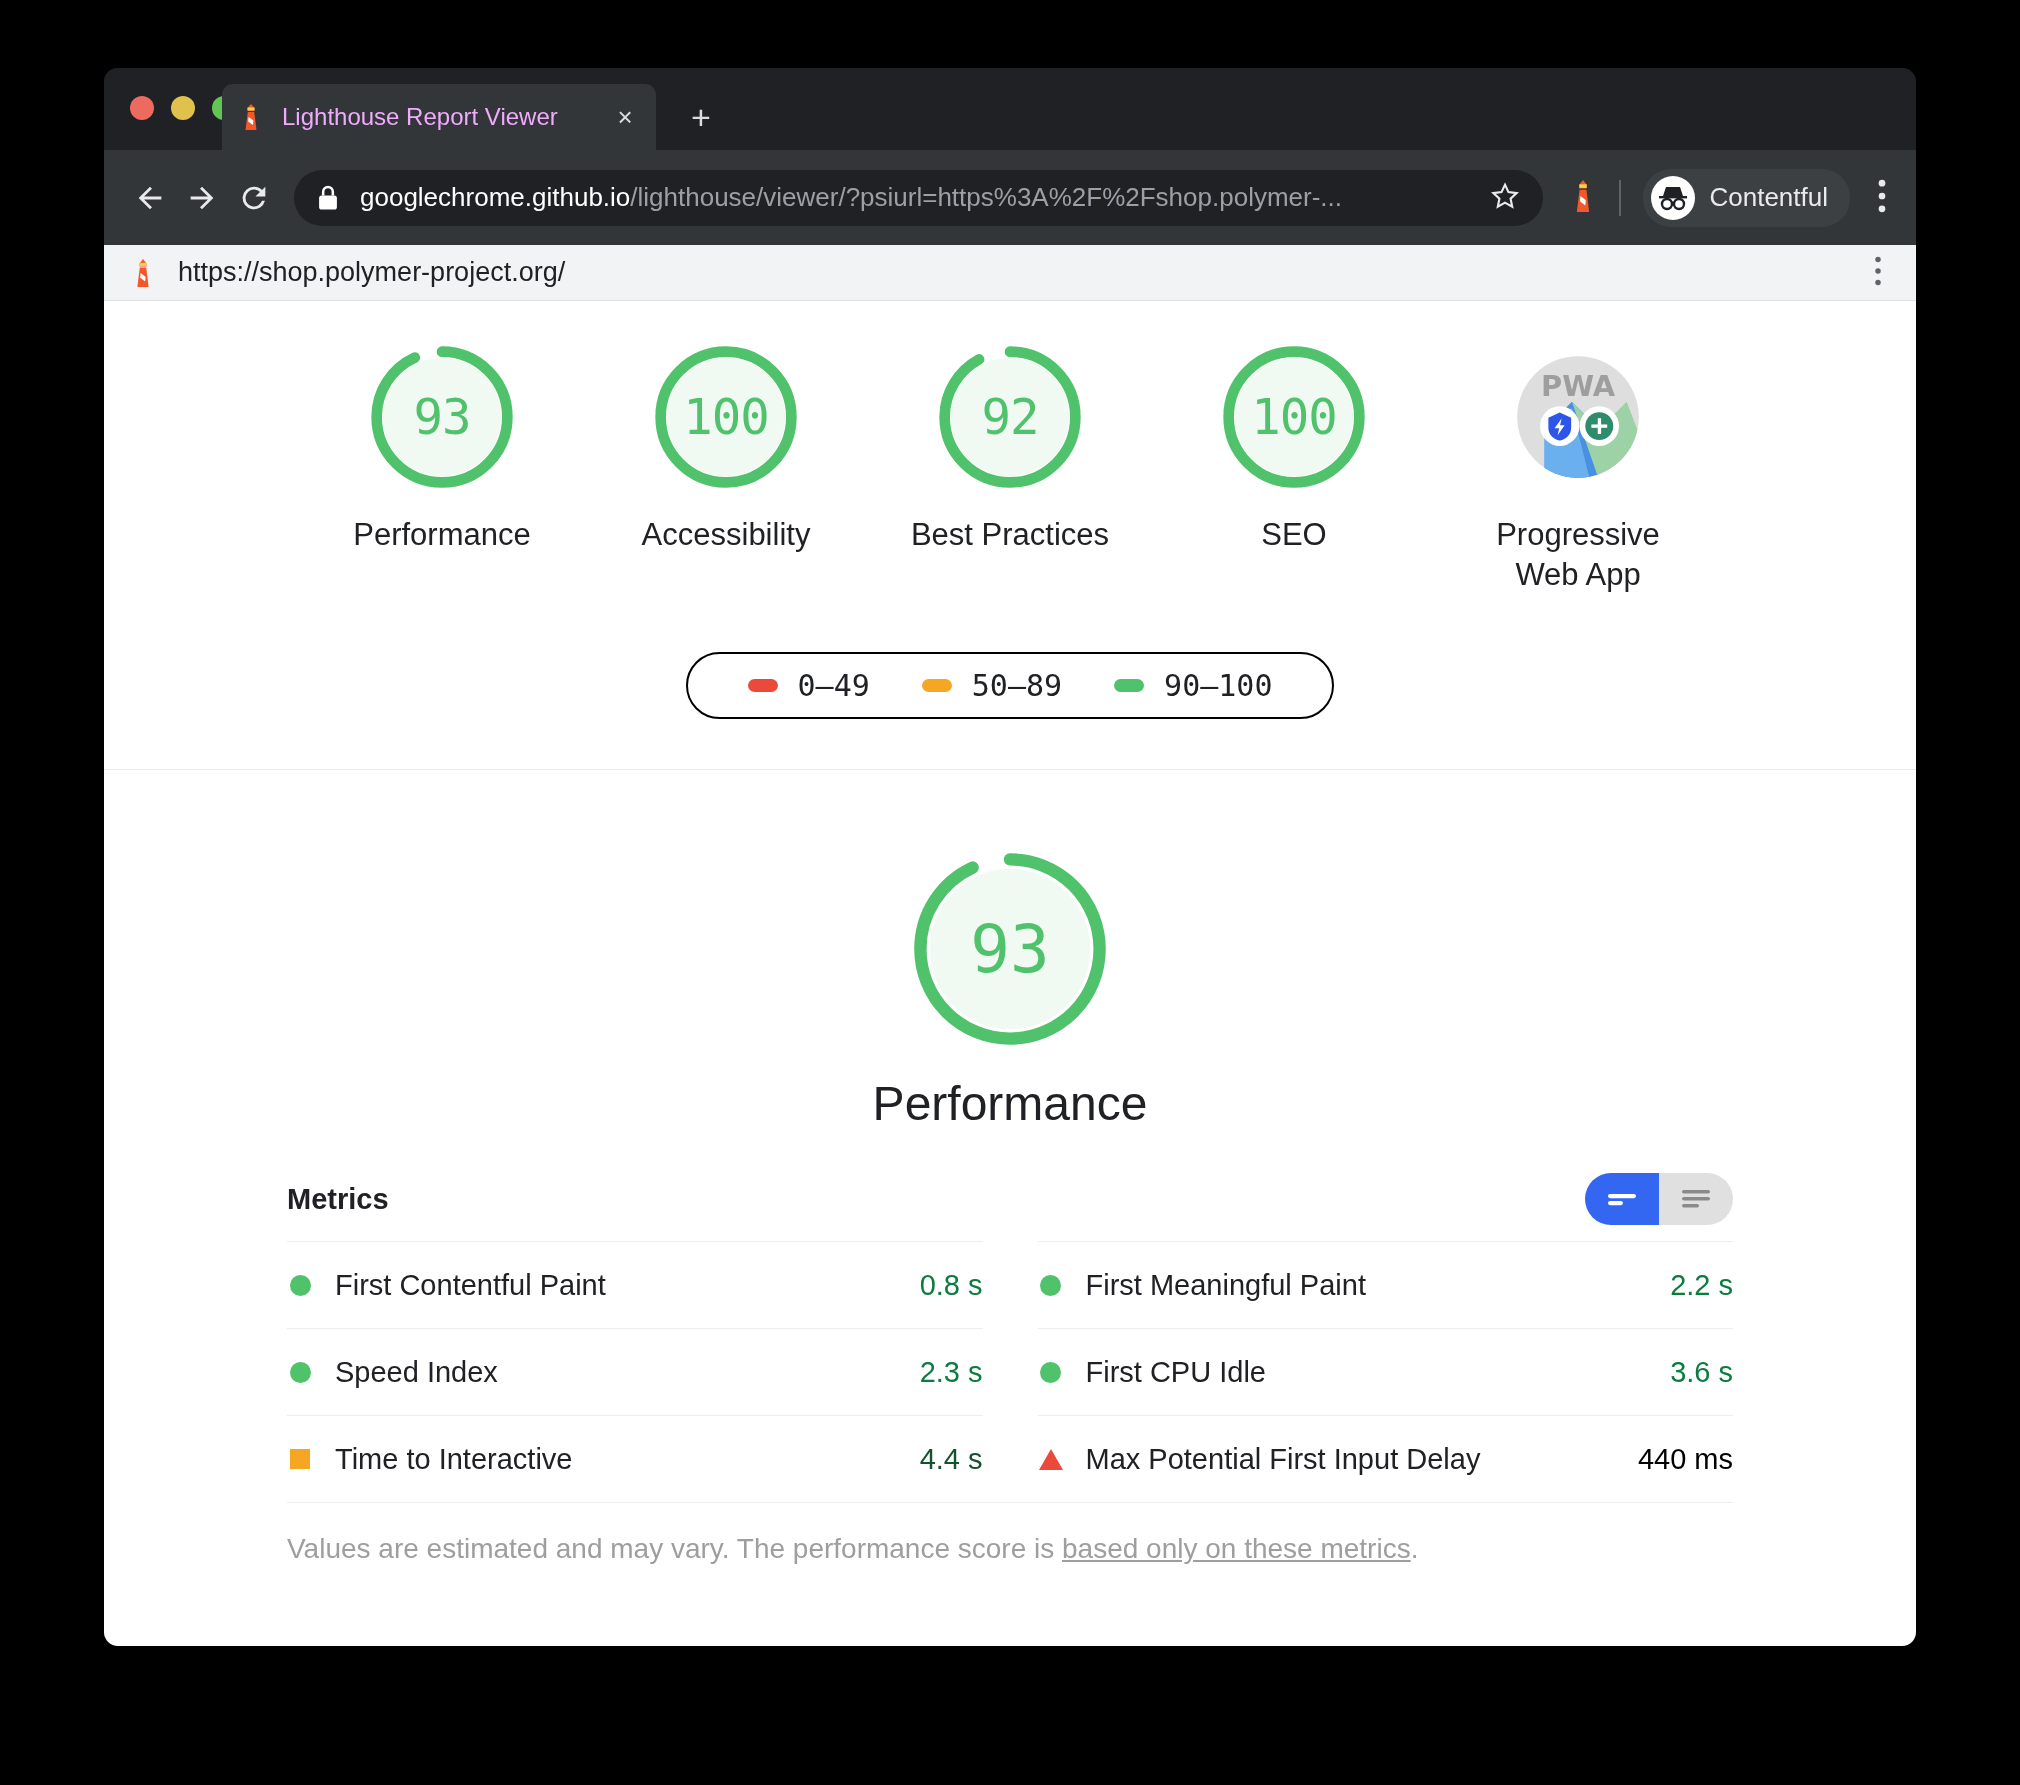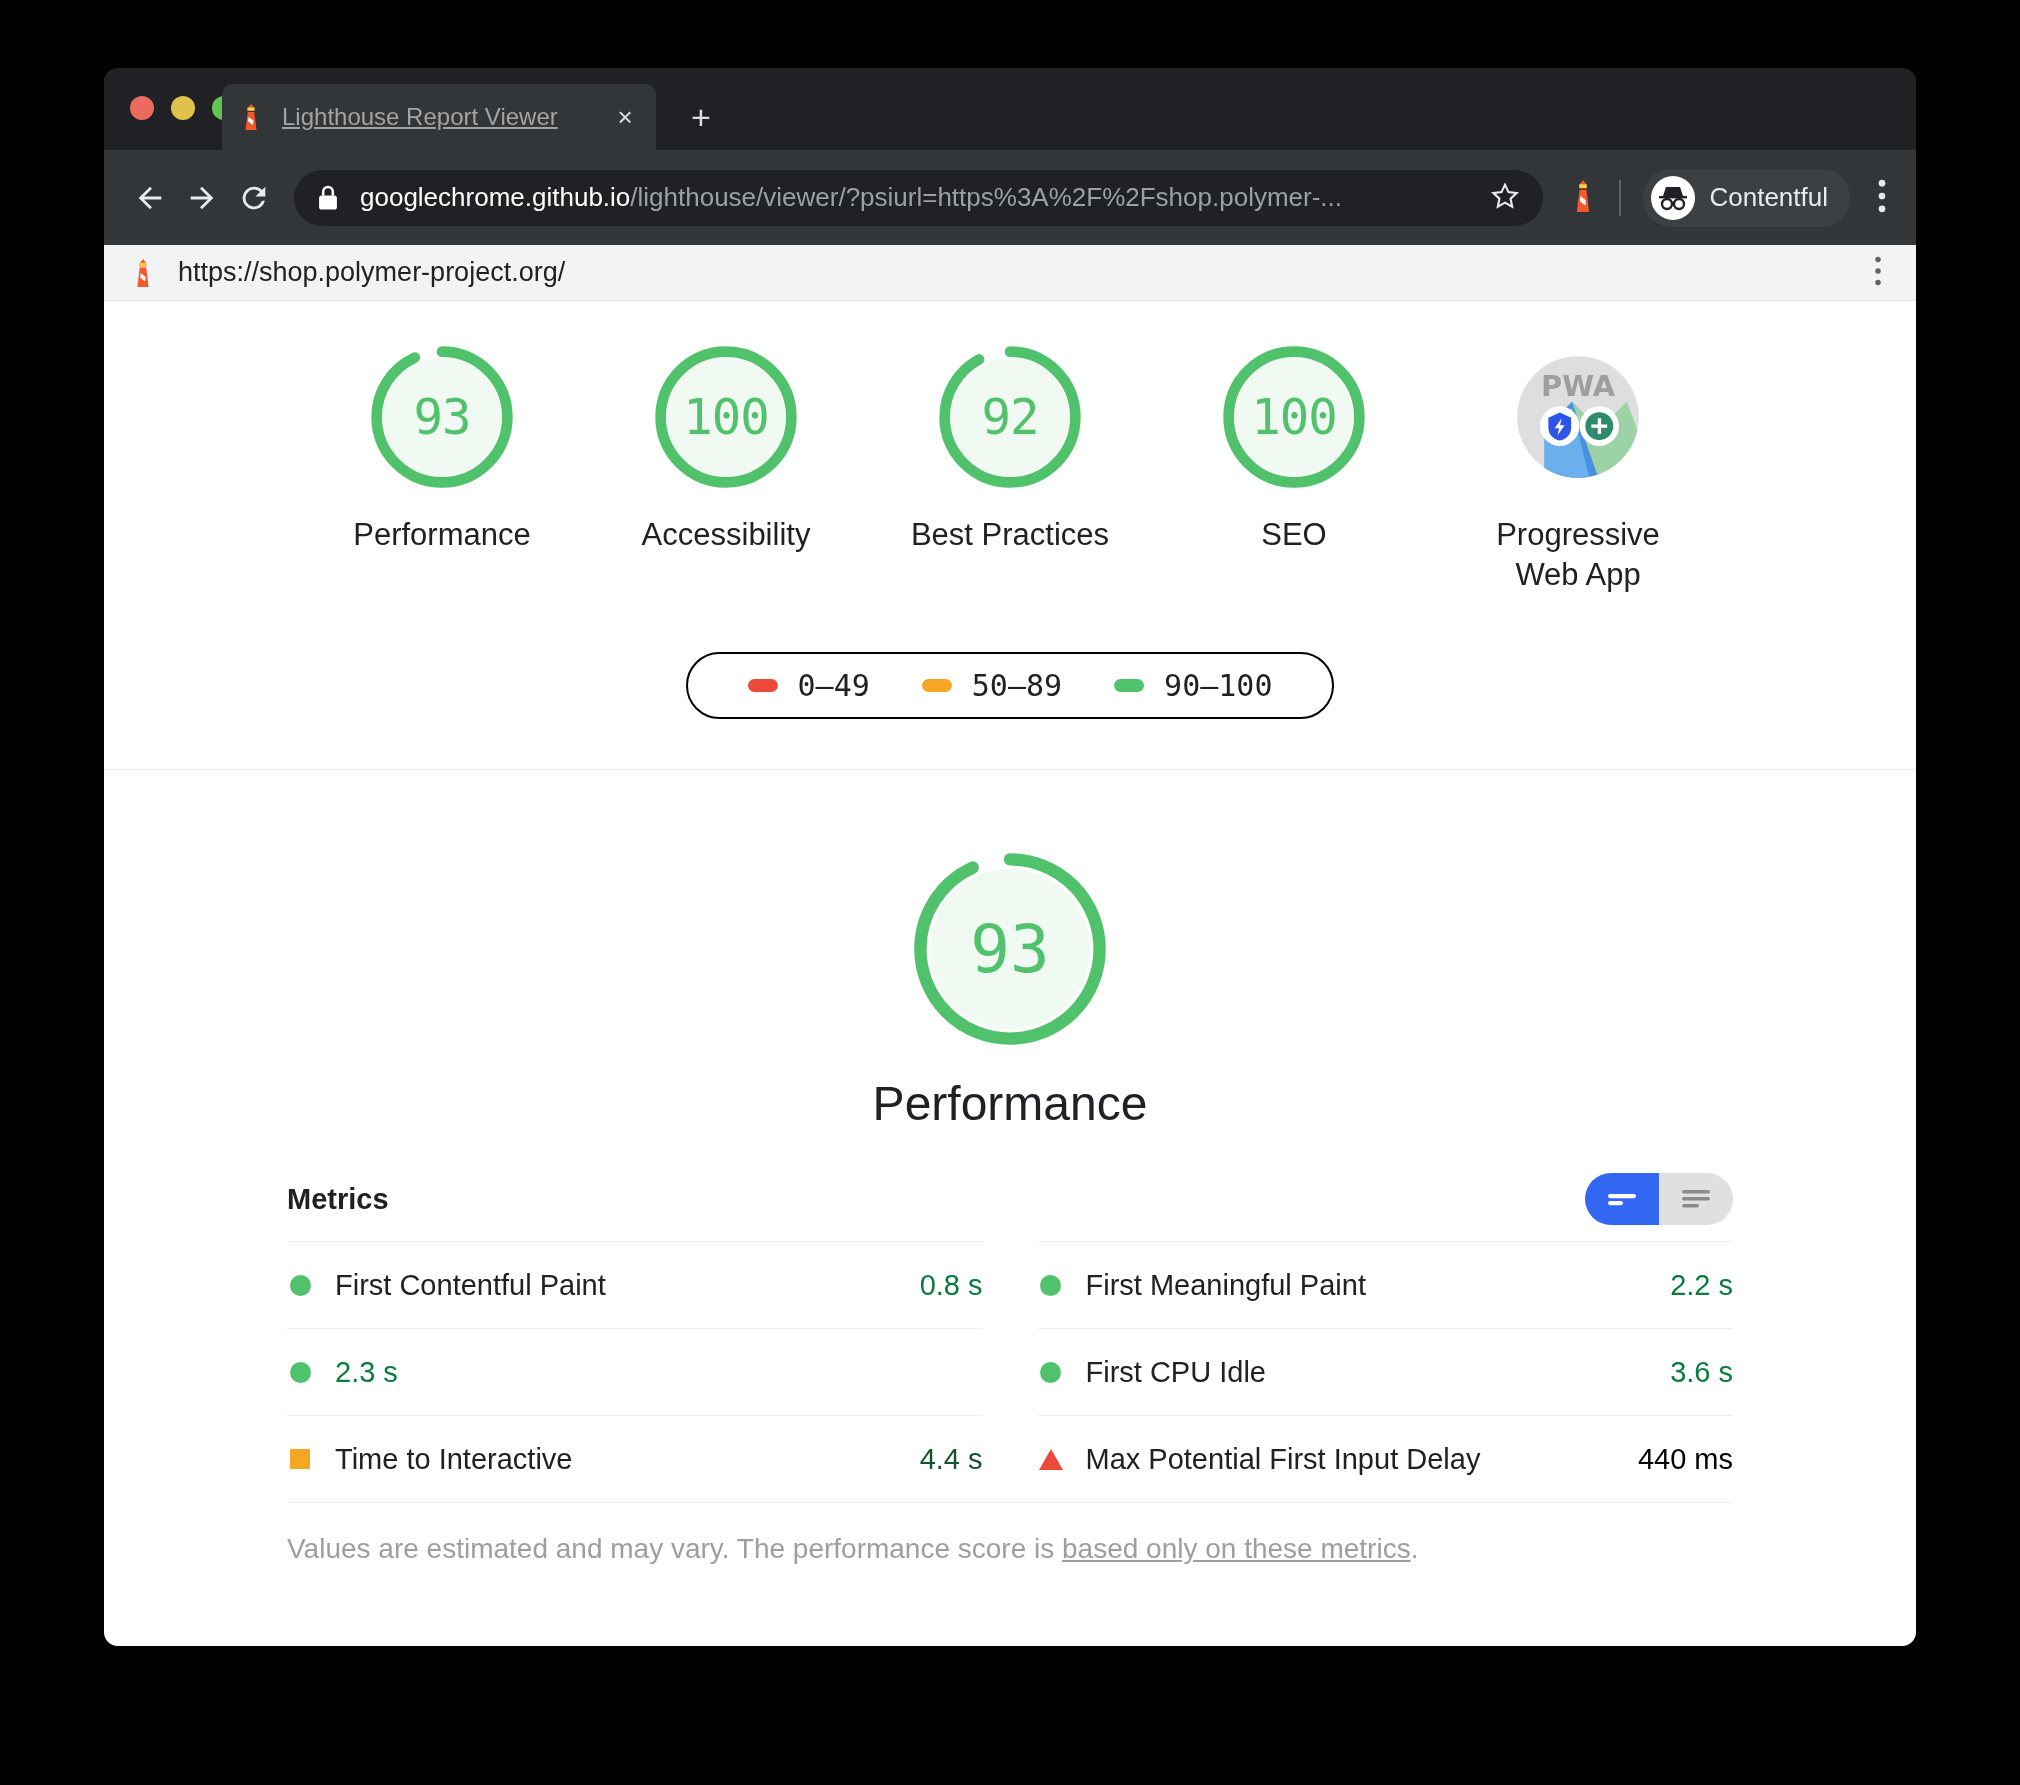--- a/index.html
+++ b/index.html
@@ -51,27 +51,26 @@
     height: 66px;
     background: #323639;
     border-radius: 11px 11px 0 0;
     display: flex;
     align-items: center;
     padding: 0 16px;
     box-sizing: border-box;
   }
   .tab-fav { width: 26px; height: 28px; flex: none; margin-right: 18px; }
   .tab-title {
-    color: #a3a3a3;
+    color: #f0abfc;
     font-size: 24px;
     white-space: nowrap;
     overflow: hidden;
     text-overflow: ellipsis;
     flex: 1;
-    text-decoration: underline;
   }
   .tab-close {
     color: #dadce0;
     font-size: 26px;
     line-height: 1;
     width: 30px;
     text-align: center;
     flex: none;
   }
   .newtab {
@@ -536,20 +535,21 @@
             <div class="metric-icon">
                 <span class="ic-circle"></span>
               </div>
             <div class="metric-name">First Contentful Paint</div>
             <div class="metric-value green">0.8 s</div>
           </div>
           <div class="metric-row">
             <div class="metric-icon">
                 <span class="ic-circle"></span>
               </div>
+            <div class="metric-name">Speed Index</div>
             <div class="metric-value green">2.3 s</div>
           </div>
           <div class="metric-row">
             <div class="metric-icon">
                 <span class="ic-square"></span>
               </div>
             <div class="metric-name">Time to Interactive</div>
             <div class="metric-value orange">4.4 s</div>
           </div>
         </div>

